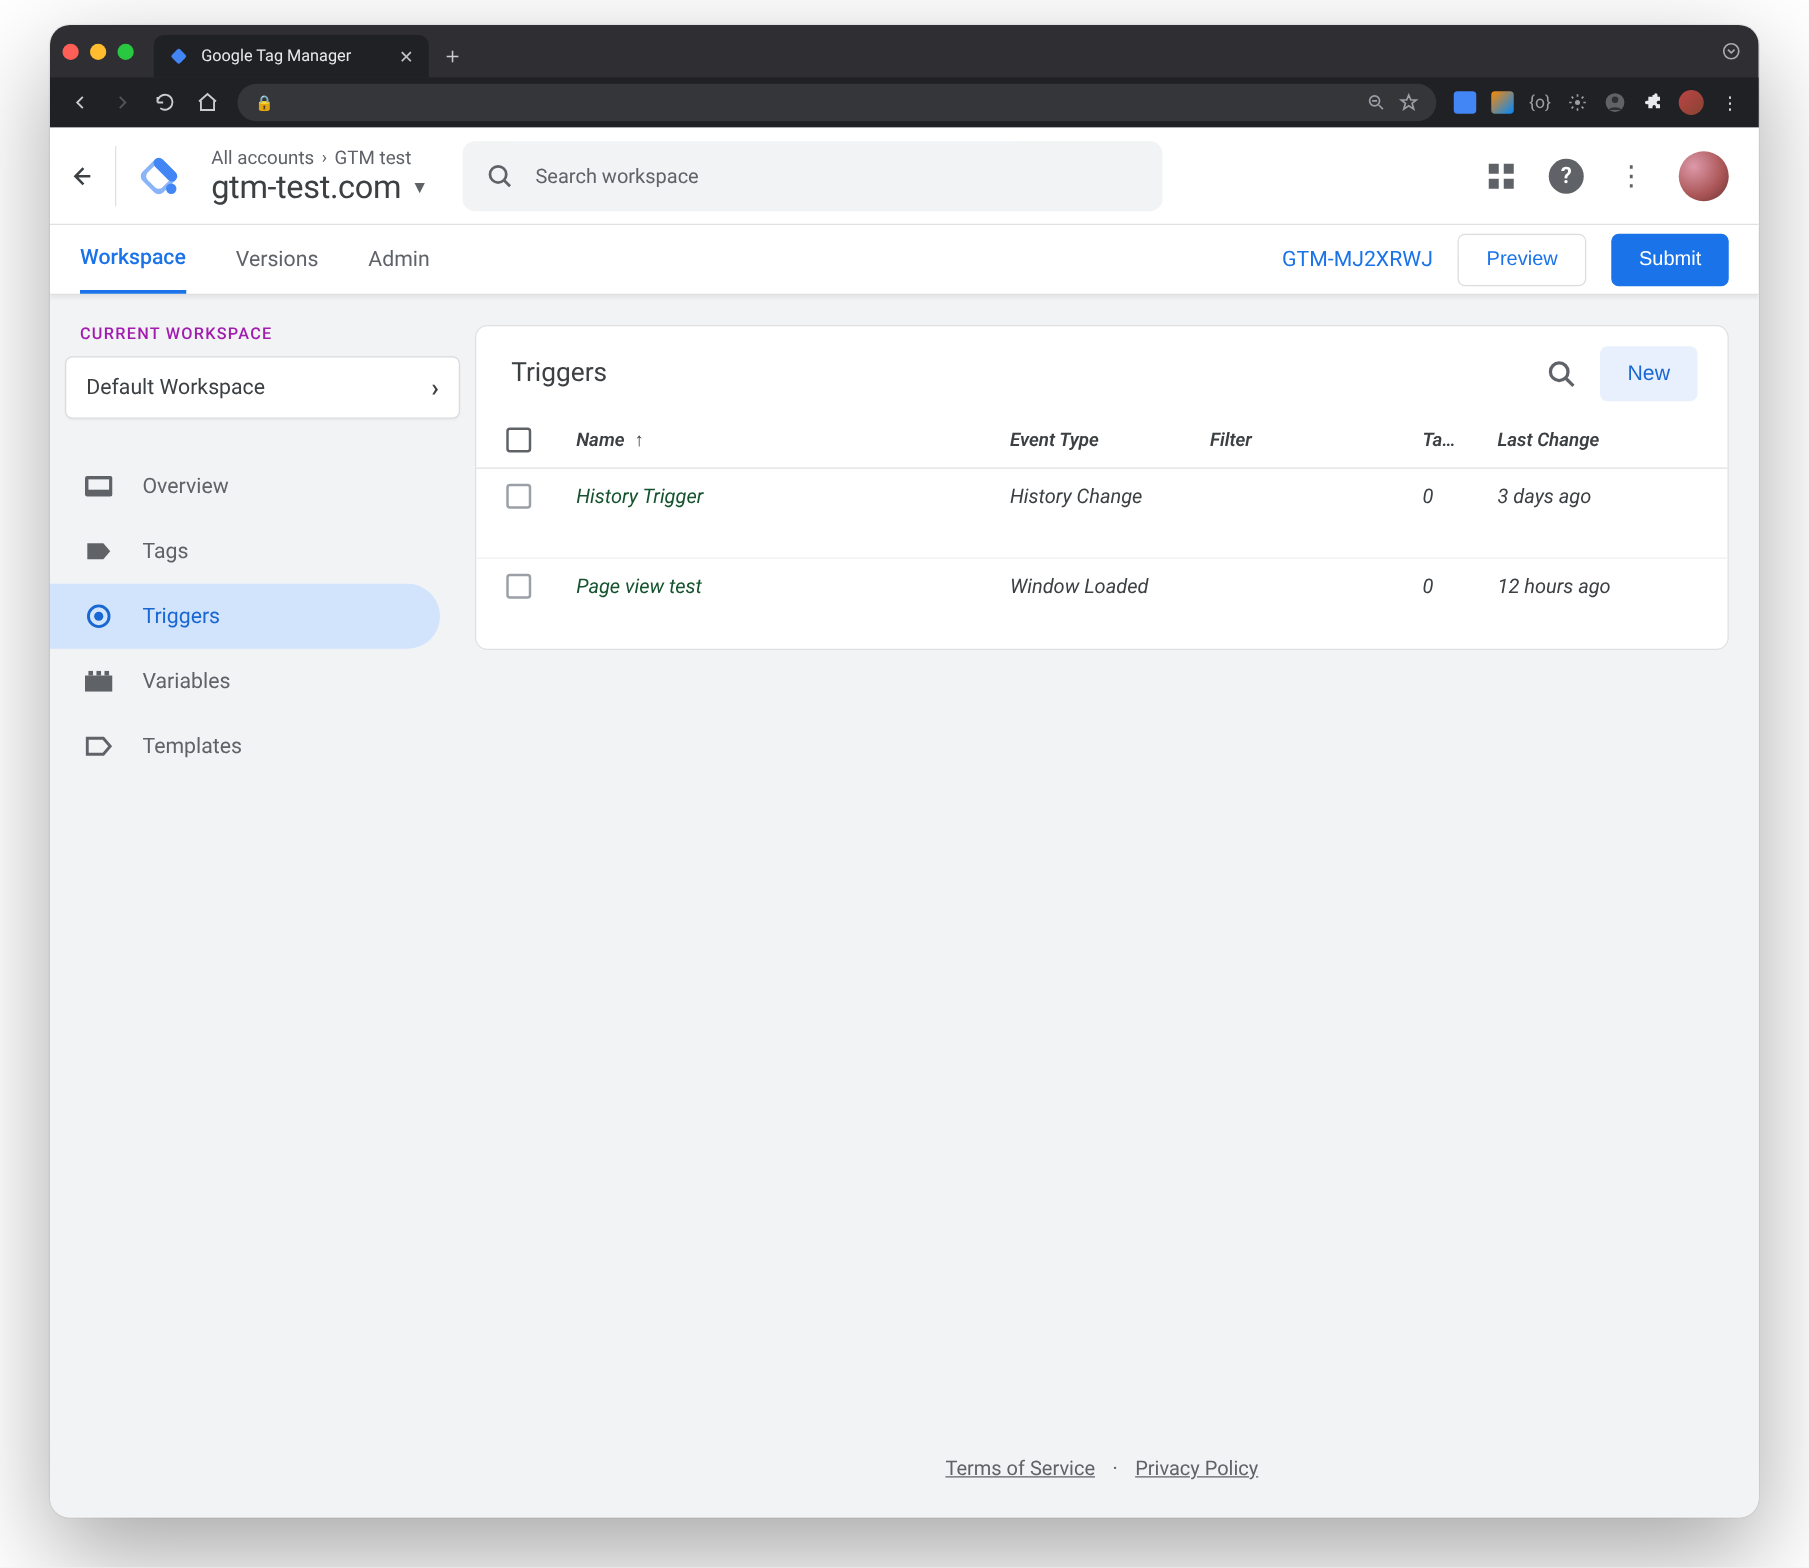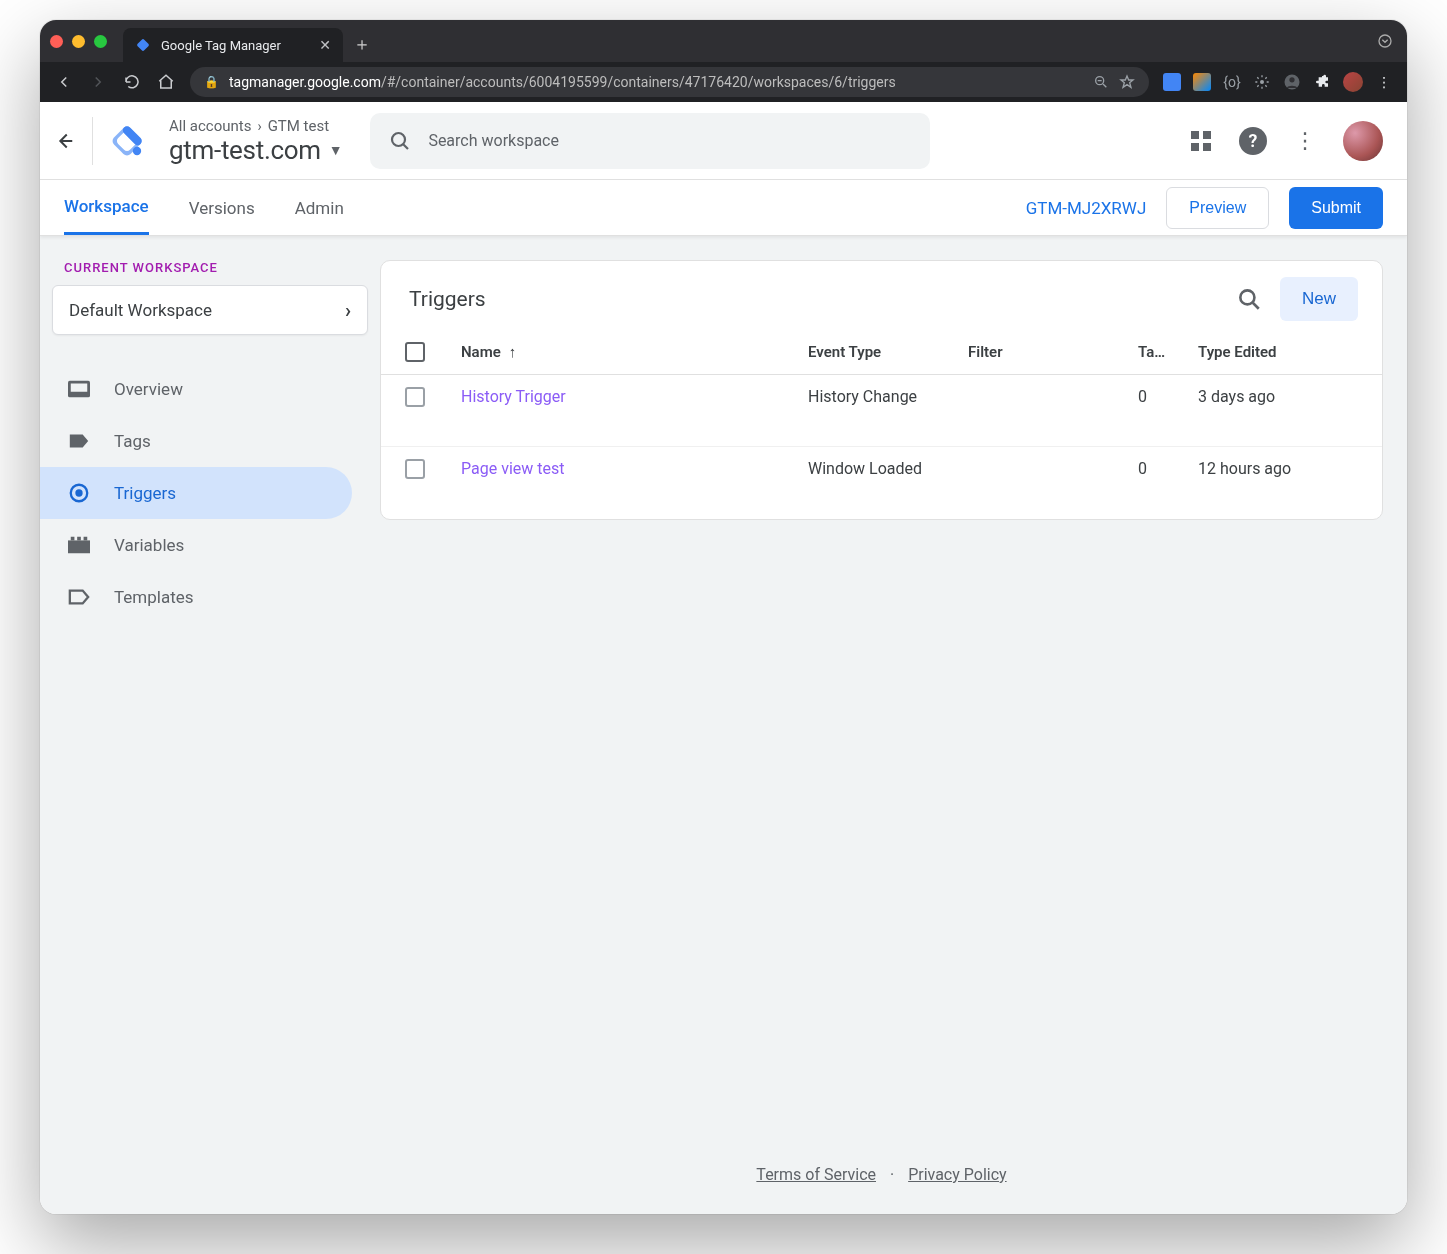--- a/index.html
+++ b/index.html
@@ -121,26 +121,26 @@
   .card {
     background:#fff; border-radius:10px; border:1px solid #e0e0e0;
     overflow:hidden;
   }
   .card-header {
     display:flex; align-items:center; padding:16px 24px 8px 28px;
   }
   .card-title { font-size:21px; color:#3c4043; }
   .card-actions { margin-left:auto; display:flex; align-items:center; gap:18px;}
   .new-btn { background:#e8f0fe; color:#1967d2; font-size:17px; font-weight:500; height:44px; padding:12px 22px; border-radius:6px; border:none; cursor:pointer;}
-  .table { width:100%; }
+  .table { width:100%;font-style:italic; }
   .thead, .trow { display:grid; grid-template-columns: 56px 1fr 160px 170px 60px 160px; align-items:center; padding:0 24px 0 24px;}
   .thead { height:46px; font-size:15px; color:#3c4043; font-weight:600; border-bottom:1px solid #e0e0e0;}
   .thead .col-name { display:flex; align-items:center; gap:8px;}
   .trow { min-height:72px; border-bottom:1px solid #f0f0f0; font-size:16px; color:#3c4043; padding-top:12px; padding-bottom:12px; align-items:flex-start;}
-  .trow .tname { color:#8b5cf6; cursor:pointer;}
+  .trow .tname { color:#14532d; cursor:pointer;}
   .chk { width:20px; height:20px; border:2px solid #9aa0a6; border-radius:3px; background:#fff;}
   .chk.header { border-color:#5f6368;}
   .col-tags { text-align:left;}
   .footer {
     margin-top:auto; text-align:center; padding:30px 0;
     font-size:16px; color:#5f6368;
   }
   .footer a { color:#5f6368; text-decoration:underline; cursor:pointer;}
   .footer .dot { margin:0 10px;}
   svg { display:block; }
@@ -190,21 +190,20 @@
             <path d="M4 12a8 8 0 1 1 3 6M4 12V6m0 6h6"></path>
           </svg>
         </span>
       <span class="addr-btn">
           <svg width="18" height="18" viewBox="0 0 24 24" fill="none" stroke="#e8eaed" stroke-width="2">
             <path d="M3 11l9-8 9 8M5 10v10h14V10"></path>
           </svg>
         </span>
       <div class="addr-field">
         <span class="lock">🔒</span>
-        <span class="url"><span class="host">tagmanager.google.com</span><span>/#/container/accounts/6004195599/containers/47176420/workspaces/6/triggers</span></span>
         <span style="margin-left:auto">
             <svg width="16" height="16" viewBox="0 0 24 24" fill="none" stroke="#9aa0a6" stroke-width="2">
               <circle cx="10" cy="10" r="6"></circle>
               <path d="M20 20l-5-5M7 10h6"></path>
             </svg>
           </span>
         <span>
             <svg width="16" height="16" viewBox="0 0 24 24" fill="none" stroke="#9aa0a6" stroke-width="2">
               <path d="M12 3l2.5 6H21l-5 4 2 7-6-4-6 4 2-7-5-4h6.5z"></path>
             </svg>
@@ -372,21 +371,21 @@
             <div>
                 <div class="chk header"></div>
               </div>
             <div class="col-name">
               <span>Name</span>
               <span>↑</span>
             </div>
             <div>Event Type</div>
             <div>Filter</div>
             <div class="col-tags">Ta…</div>
-            <div>Type Edited</div>
+            <div>Last Change</div>
           </div>
 
           <div class="trow">
             <div>
                 <div class="chk"></div>
               </div>
             <div class="tname">History Trigger</div>
             <div>History Change</div>
             <div></div>
             <div class="col-tags">0</div>

